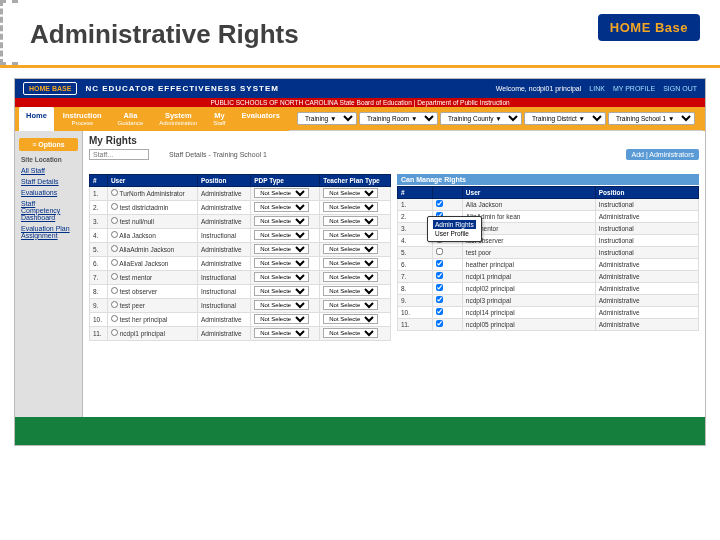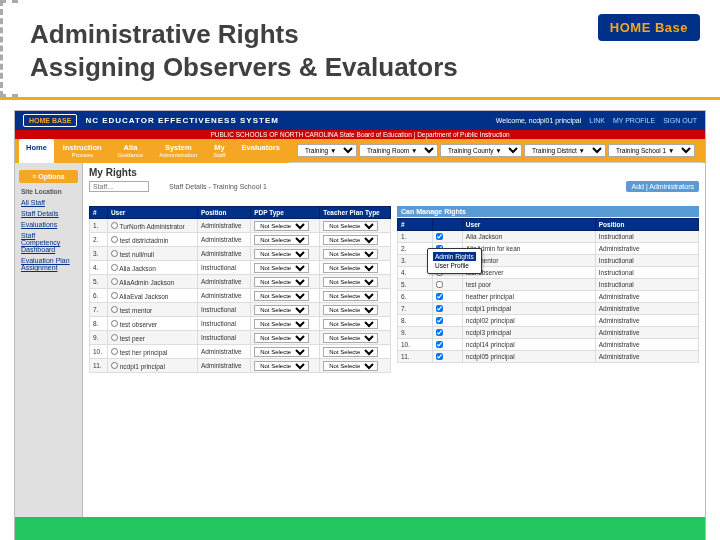--- a/index.html
+++ b/index.html
@@ -37,25 +37,25 @@
       font-size: 13px;
       font-weight: bold;
       padding: 6px 12px;
       border-radius: 4px;
       letter-spacing: 0.5px;
     }
     .homebase-logo span { color: #f5a623; }
 
     
     .app-container {
-      background: #22c55e;
+      background: #15803d;
       margin: 10px 14px;
       border: 1px solid #bbb;
       font-size: 9px;
-      height: 436px;
+      height: 368px;
       overflow: hidden;
     }
 
     
     .app-topbar {
       background: #003087;
       display: flex;
       align-items: center;
       justify-content: space-between;
       padding: 3px 8px;
@@ -296,21 +296,20 @@
       margin-bottom: 1px;
     }
   </style>
 </head>
 <body>
 
 <div class="title-section">
   <div class="dashed-line"></div>
   <h1>
     <span>Administrative Rights</span><br>
-    <span>Assigning Observers &amp; Evaluators</span>
   </h1>
   <div class="homebase-logo">
     <span>HOME</span> <span style="color:#f5a623;">Base</span>
   </div>
 </div>
 
 <div class="app-container">
 
   <div class="app-topbar">
     <div class="app-logo">

